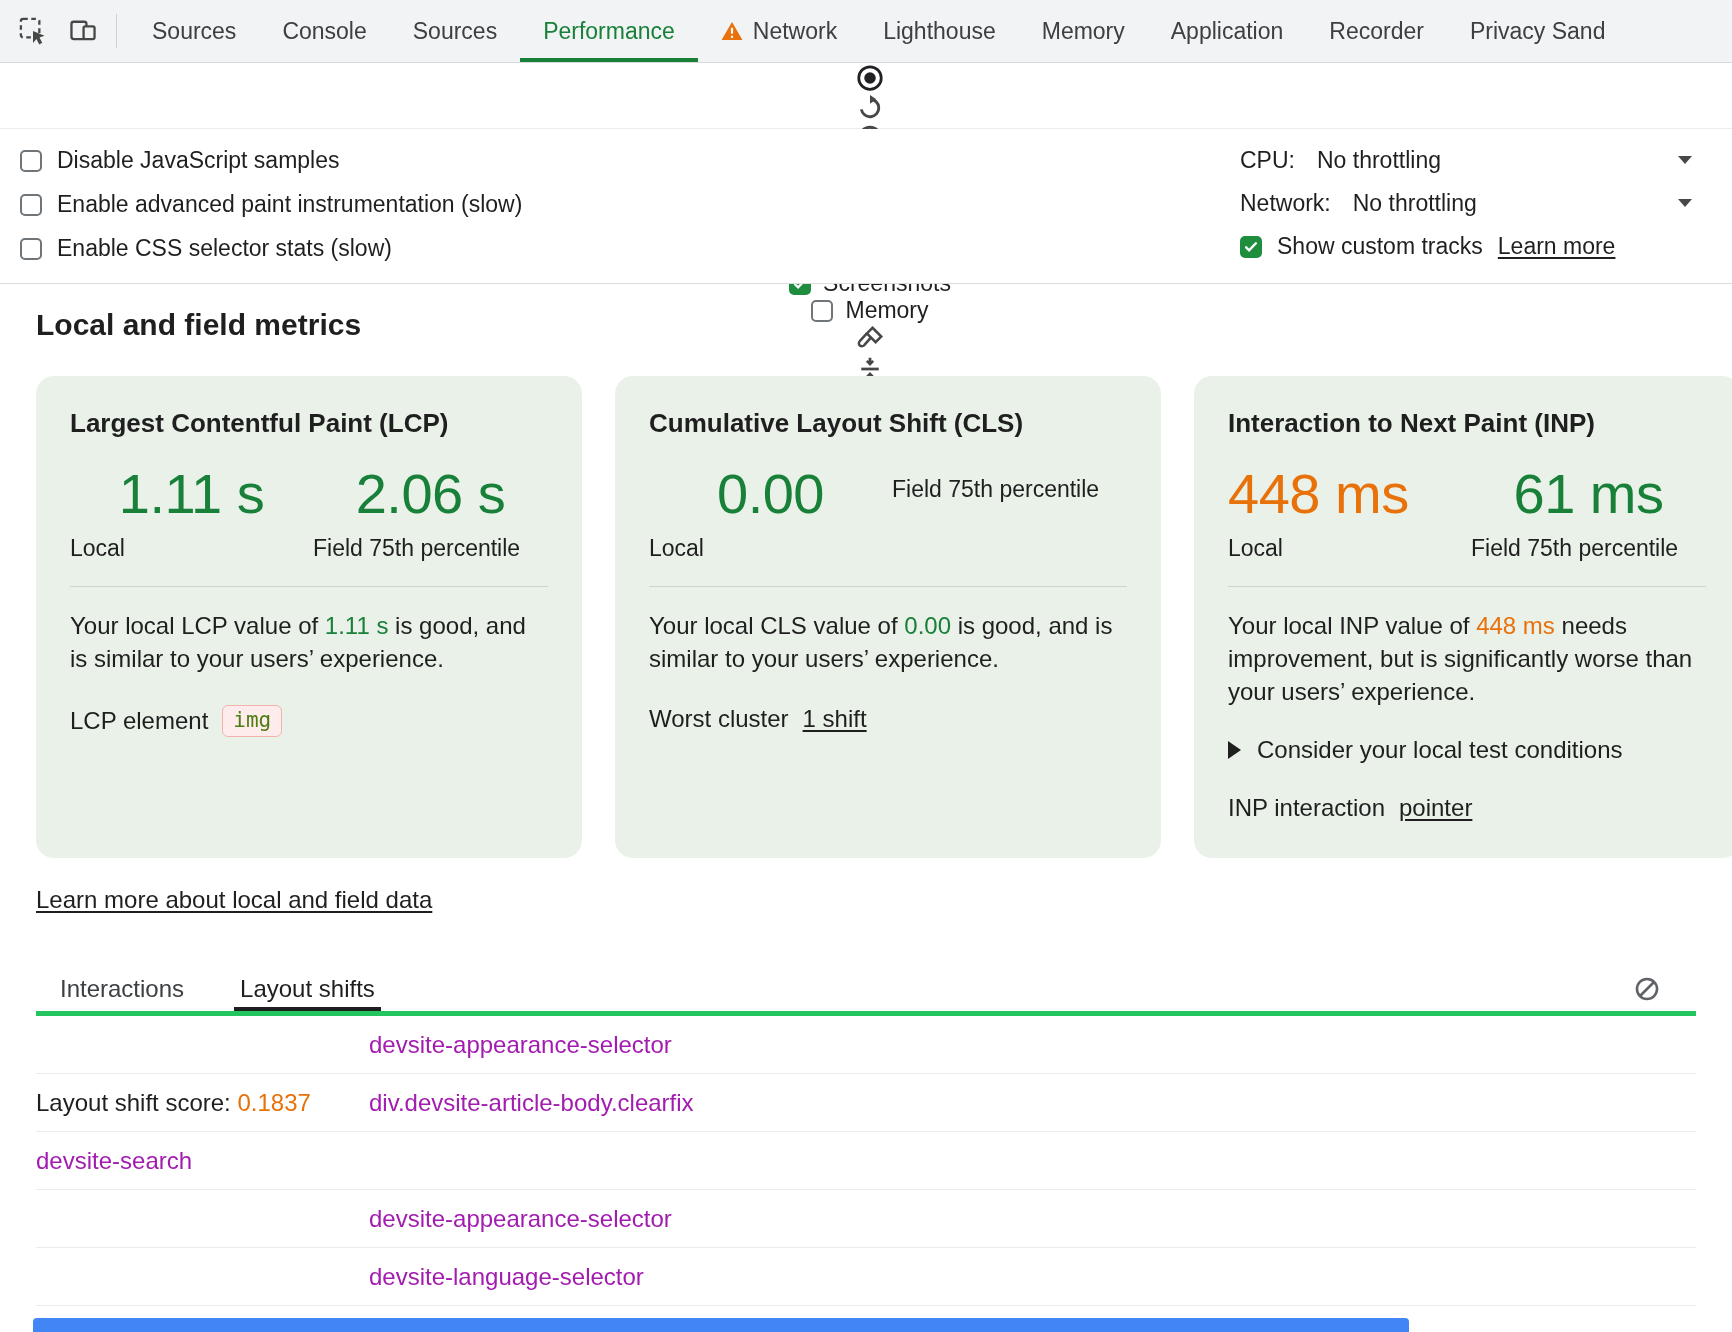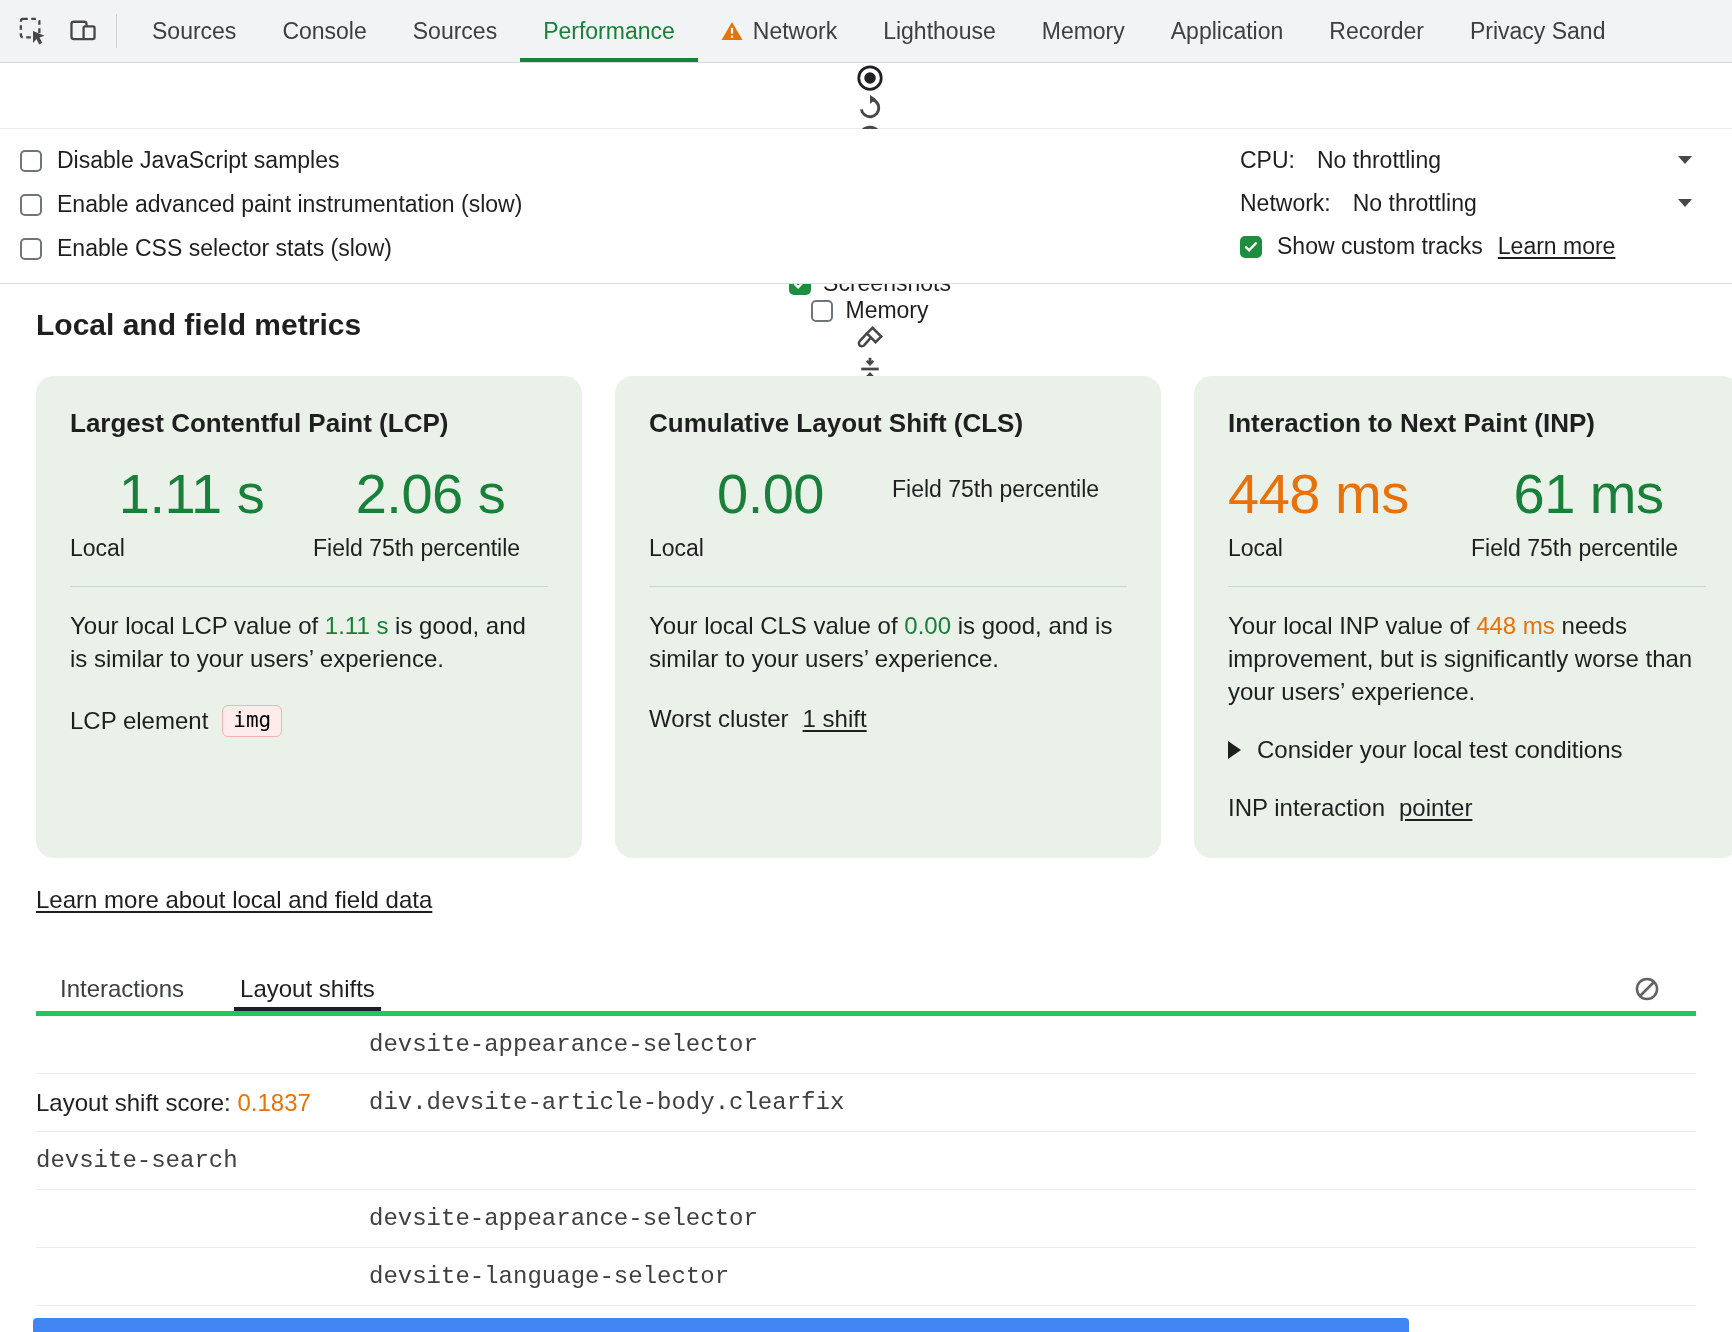--- a/index.html
+++ b/index.html
@@ -47,37 +47,37 @@
   .val-col.local { width:243px; }
   .val-col.field { width:235px; }
   .val-num { font-size:56px; font-weight:500; line-height:1.05; letter-spacing:-0.5px; }
   .good { color:#188038;text-align:center; }
   .poor { color:#e8710a; }
   .val-label { font-size:23px; margin-top:10px; line-height:1.3; }
   .card-sep { border-bottom:1px solid #c7d9c7; margin-top:22px; }
   .desc { font-size:24px; line-height:33px; margin-top:22px; }
   .card-footer { display:flex; align-items:center; gap:14px; margin-top:30px; font-size:24px; }
   .f-label { font-weight:500; }
-  .badge { font-family:"DejaVu Sans Mono","Liberation Mono",monospace; font-size:21px; color:#000000; background:#fdeceb; border:1px solid #f3b3ad; border-radius:6px; padding:2px 10px 4px; }
+  .badge { font-family:"DejaVu Sans Mono","Liberation Mono",monospace; font-size:21px; color:#4d7c0f; background:#fdeceb; border:1px solid #f3b3ad; border-radius:6px; padding:2px 10px 4px; }
   .disclosure { display:flex; align-items:center; gap:16px; margin-top:28px; font-size:24px; font-weight:500; }
   .tri { width:0; height:0; border-top:9px solid transparent; border-bottom:9px solid transparent; border-left:13px solid #1f1f1f; }
   .learn-link { display:inline-block; margin-top:28px; font-size:24px; }
 
   
   .logs { margin-top:52px; }
   .log-tabs { display:flex; align-items:center; height:50px; border-bottom:5px solid #22c55e; padding-left:18px; gap:44px; }
   .log-tab { display:flex; align-items:center; height:100%; padding:0 6px; font-size:24px; font-weight:500; color:#3c4043; cursor:default; }
   .log-tab.active { color:#1f1f1f; box-shadow:inset 0 -4px 0 #1f1f1f; }
   .clear-log { margin-left:auto; margin-right:26px; }
   .log-row { display:flex; align-items:center; height:58px; border-bottom:1px solid #ebebeb; font-size:24px; }
   .score-cell { width:333px; flex:0 0 auto; }
   .score { font-weight:500; }
   .score.needs-improvement { color:#e8710a; }
   .score.good { color:#188038; }
-  .el-link { color:#404040; text-decoration:none; cursor:pointer;font-family:Liberation Mono, monospace; }
+  .el-link { color:#a21caf; text-decoration:none; cursor:pointer; }
 
   .bottom-bar { position:absolute; left:33px; bottom:0; width:1376px; height:14px; background:#4285f4; border-radius:4px 4px 0 0; z-index:5; }
 </style>
 </head>
 <body>
 
 <div class="window">
 
   <header class="tabbar">
     <div class="tab-left">

